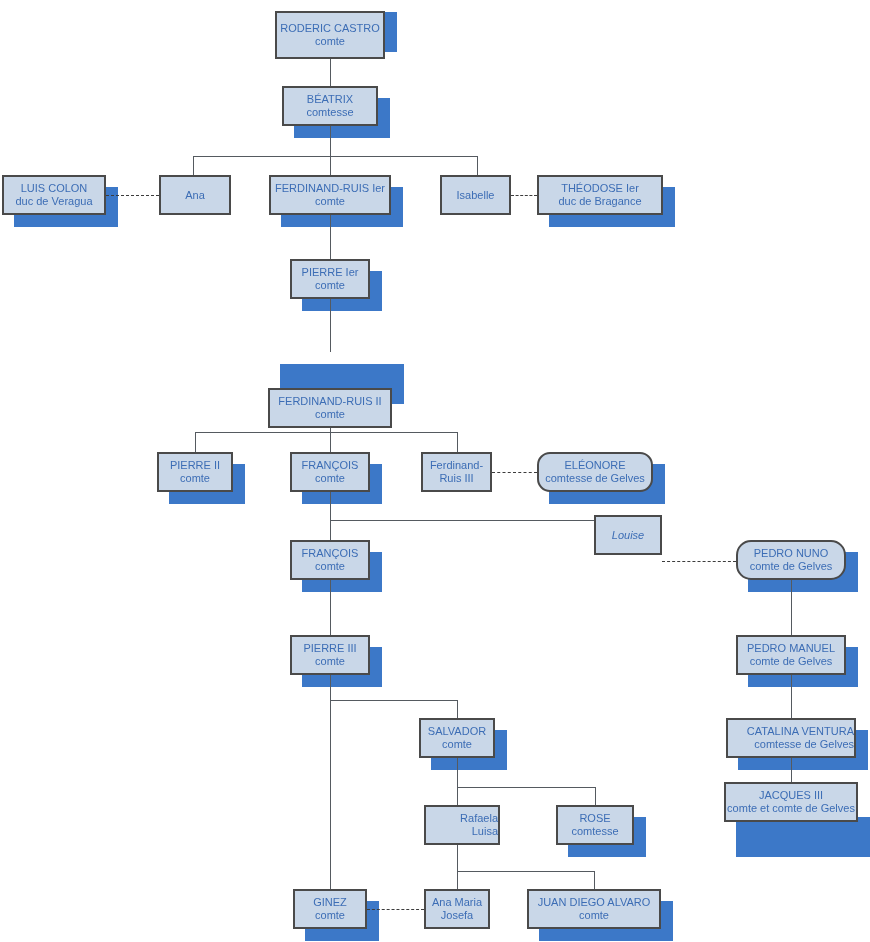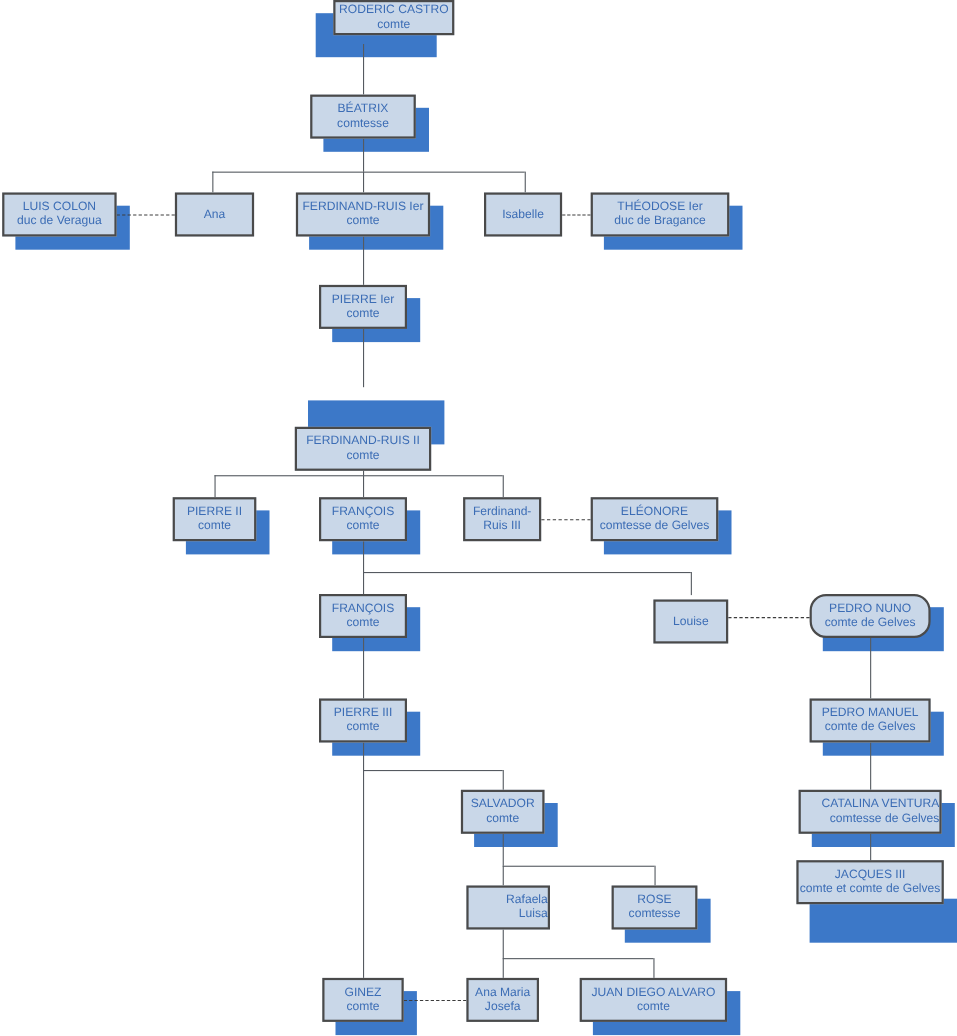--- a/index.html
+++ b/index.html
@@ -117,35 +117,35 @@
       <div class="edge-v" style="left: 791px; top: 580px; height: 55px;"></div>
       <div class="edge-v" style="left: 791px; top: 675px; height: 43px;"></div>
       <div class="edge-v" style="left: 791px; top: 758px; height: 47px;"></div>
       <div class="edge-dash" style="left: 106px; top: 195px; width: 53px;"></div>
       <div class="edge-dash" style="left: 511px; top: 195px; width: 26px;"></div>
       <div class="edge-dash" style="left: 492px; top: 472px; width: 45px;"></div>
       <div class="edge-dash" style="left: 662px; top: 561px; width: 74px;"></div>
       <div class="edge-dash" style="left: 367px; top: 909px; width: 57px;"></div>
     </div>
   <div id="nodes-layer">
-      <div class="node" style="left: 275px; top: 0px; width: 110px; height: 32px; margin-left: 28px;"><span class="l1">RODERIC CASTRO</span><span class="l2">comte</span></div>
+      <div class="node" style="left: 275px; top: 11px; width: 110px; height: 48px;"><span class="l1">RODERIC CASTRO</span><span class="l2">comte</span></div>
       <div class="node" style="left: 282px; top: 86px; width: 96px; height: 40px;"><span class="l1">BÉATRIX</span><span class="l2">comtesse</span></div>
       <div class="node" style="left: 2px; top: 175px; width: 104px; height: 40px;"><span class="l1">LUIS COLON</span><span class="l2">duc de Veragua</span></div>
       <div class="node" style="left: 159px; top: 175px; width: 72px; height: 40px;"><span class="l1">Ana</span></div>
       <div class="node" style="left: 269px; top: 175px; width: 122px; height: 40px;"><span class="l1">FERDINAND-RUIS Ier</span><span class="l2">comte</span></div>
       <div class="node" style="left: 440px; top: 175px; width: 71px; height: 40px;"><span class="l1">Isabelle</span></div>
       <div class="node" style="left: 537px; top: 175px; width: 126px; height: 40px;"><span class="l1">THÉODOSE Ier</span><span class="l2">duc de Bragance</span></div>
       <div class="node" style="left: 290px; top: 259px; width: 80px; height: 40px;"><span class="l1">PIERRE Ier</span><span class="l2">comte</span></div>
       <div class="node" style="left: 268px; top: 352px; width: 124px; height: 40px; margin-top: 36px;"><span class="l1">FERDINAND-RUIS II</span><span class="l2">comte</span></div>
       <div class="node" style="left: 157px; top: 452px; width: 76px; height: 40px;"><span class="l1">PIERRE II</span><span class="l2">comte</span></div>
       <div class="node" style="left: 290px; top: 452px; width: 80px; height: 40px;"><span class="l1">FRANÇOIS</span><span class="l2">comte</span></div>
       <div class="node" style="left: 421px; top: 452px; width: 71px; height: 40px;"><span class="l1">Ferdinand-</span><span class="l2">Ruis III</span></div>
-      <div class="node" style="left: 537px; top: 452px; width: 116px; height: 40px;"><span class="l1">ELÉONORE</span><span class="l2">comtesse de Gelves</span></div>
+      <div class="node" style="left: 537px; top: 452px; width: 116px; height: 40px; border-radius: 13px;"><span class="l1">ELÉONORE</span><span class="l2">comtesse de Gelves</span></div>
       <div class="node" style="left: 290px; top: 540px; width: 80px; height: 40px;"><span class="l1">FRANÇOIS</span><span class="l2">comte</span></div>
-      <div class="node" style="left: 594px; top: 545px; width: 68px; height: 40px;"><span class="l1">Louise</span></div>
+      <div class="node" style="left: 594px; top: 515px; width: 68px; height: 40px; font-style: italic;"><span class="l1">Louise</span></div>
       <div class="node" style="left: 736px; top: 540px; width: 110px; height: 40px; border-radius: 15px;"><span class="l1">PEDRO NUNO</span><span class="l2">comte de Gelves</span></div>
       <div class="node" style="left: 290px; top: 635px; width: 80px; height: 40px;"><span class="l1">PIERRE III</span><span class="l2">comte</span></div>
       <div class="node" style="left: 736px; top: 635px; width: 110px; height: 40px;"><span class="l1">PEDRO MANUEL</span><span class="l2">comte de Gelves</span></div>
       <div class="node" style="left: 419px; top: 718px; width: 76px; height: 40px;"><span class="l1">SALVADOR</span><span class="l2">comte</span></div>
       <div class="node" style="left: 726px; top: 718px; width: 130px; height: 40px; align-items: flex-end;"><span class="l1">CATALINA VENTURA</span><span class="l2">comtesse de Gelves</span></div>
       <div class="node" style="left: 424px; top: 805px; width: 76px; height: 40px; align-items: flex-end;"><span class="l1">Rafaela</span><span class="l2">Luisa</span></div>
       <div class="node" style="left: 556px; top: 805px; width: 78px; height: 40px;"><span class="l1">ROSE</span><span class="l2">comtesse</span></div>
       <div class="node" style="left: 724px; top: 782px; width: 134px; height: 40px;"><span class="l1">JACQUES III</span><span class="l2">comte et comte de Gelves</span></div>
       <div class="node" style="left: 293px; top: 889px; width: 74px; height: 40px;"><span class="l1">GINEZ</span><span class="l2">comte</span></div>
       <div class="node" style="left: 424px; top: 889px; width: 66px; height: 40px;"><span class="l1">Ana Maria</span><span class="l2">Josefa</span></div>

